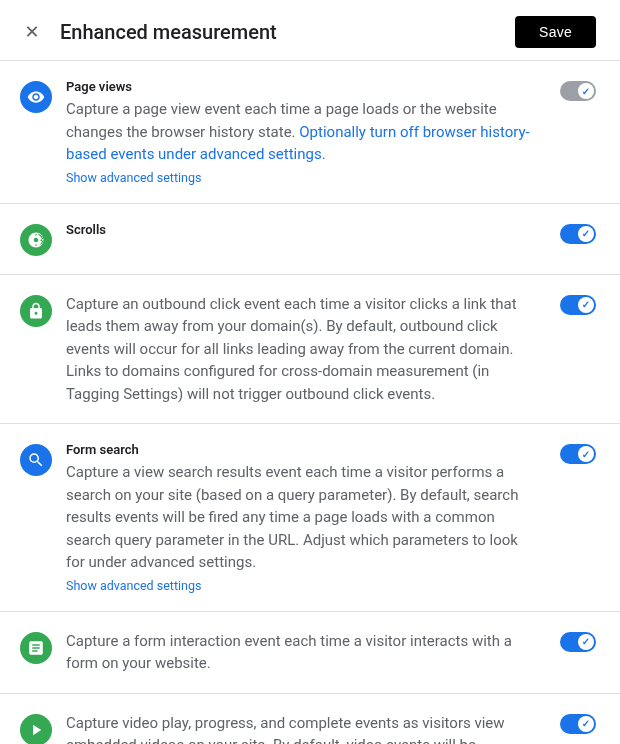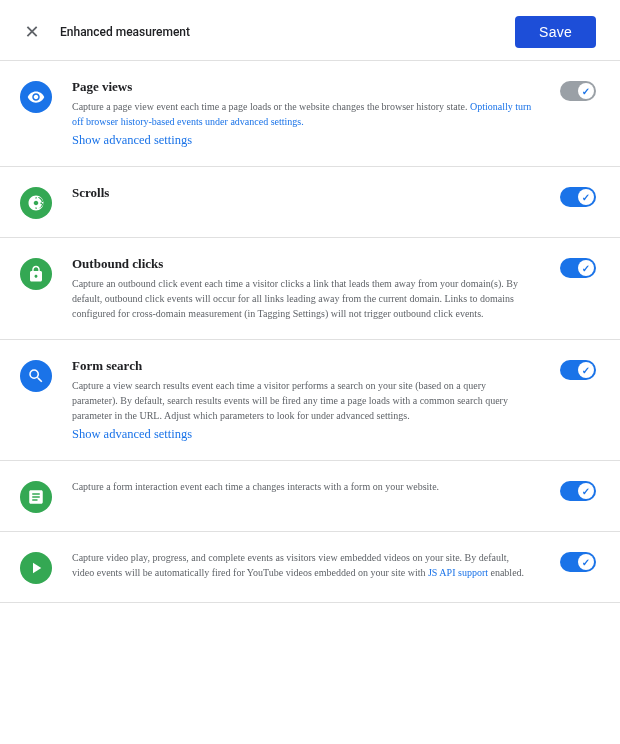--- a/index.html
+++ b/index.html
@@ -34,48 +34,47 @@
       justify-content: center;
       cursor: pointer;
       border-radius: 50%;
       border: none;
       background: transparent;
       font-size: 18px;
       color: #5f6368;
     }
 
     .header-title {
-      font-size: 12px;
+      font-size: 20px;
       font-weight: 500;
       color: #202124;
     }
 
     .save-btn {
-      background: #1d4ed8;
+      background: #000000;
       color: #fff;
       border: none;
       border-radius: 4px;
       padding: 8px 24px;
       font-size: 14px;
       font-weight: 500;
       cursor: pointer;
       letter-spacing: 0.25px;
     }
 
     .content {
       overflow-y: auto;
     }
 
     .section {
       display: flex;
       align-items: flex-start;
       padding: 18px 24px 18px 20px;
       border-bottom: 1px solid #e0e0e0;
-      gap: 20px;
-      font-family: Liberation Serif, serif;
+      gap: 14px;
     }
 
     .icon-wrap {
       width: 32px;
       height: 32px;
       border-radius: 50%;
       display: flex;
       align-items: center;
       justify-content: center;
       flex-shrink: 0;
@@ -96,21 +95,21 @@
     }
 
     .section-title {
       font-weight: 600;
       font-size: 13px;
       color: #202124;
       margin-bottom: 4px;
     }
 
     .section-desc {
-      font-size: 10px;
+      font-size: 15px;
       color: #5f6368;
       line-height: 1.5;
     }
 
     .section-desc a, .advanced-link {
       color: #1a73e8;
       text-decoration: none;
     }
 
     .advanced-link {
@@ -236,21 +235,20 @@
       </div>
     </div>
 
     <div class="section">
       <div class="icon-wrap icon-green">
         <svg viewBox="0 0 24 24">
           <path d="M18 8h-1V6c0-2.76-2.24-5-5-5S7 3.24 7 6v2H6c-1.1 0-2 .9-2 2v10c0 1.1.9 2 2 2h12c1.1 0 2-.9 2-2V10c0-1.1-.9-2-2-2zm-6 9c-1.1 0-2-.9-2-2s.9-2 2-2 2 .9 2 2-.9 2-2 2zm3.1-9H8.9V6c0-1.71 1.39-3.1 3.1-3.1 1.71 0 3.1 1.39 3.1 3.1v2z"></path>
         </svg>
       </div>
       <div class="section-body">
-        <div class="section-title">Outbound clicks</div>
         <div class="section-desc">Capture an outbound click event each time a visitor clicks a link that leads them away from your domain(s). By default, outbound click events will occur for all links leading away from the current domain. Links to domains configured for cross-domain measurement (in Tagging Settings) will not trigger outbound click events.</div>
       </div>
       <div class="toggle-wrap">
         <div class="toggle">
           <div class="toggle-track on">
             <div class="toggle-thumb">
               <span class="toggle-check">✓</span>
             </div>
           </div>
         </div>
@@ -279,21 +277,21 @@
       </div>
     </div>
 
     <div class="section">
       <div class="icon-wrap icon-green">
         <svg viewBox="0 0 24 24">
           <path d="M19 3H5c-1.1 0-2 .9-2 2v14c0 1.1.9 2 2 2h14c1.1 0 2-.9 2-2V5c0-1.1-.9-2-2-2zm-5 14H7v-2h7v2zm3-4H7v-2h10v2zm0-4H7V7h10v2z"></path>
         </svg>
       </div>
       <div class="section-body">
-        <div class="section-desc">Capture a form interaction event each time a changes interacts with a form on your website.</div>
+        <div class="section-desc">Capture a form interaction event each time a visitor interacts with a form on your website.</div>
       </div>
       <div class="toggle-wrap">
         <div class="toggle">
           <div class="toggle-track on">
             <div class="toggle-thumb">
               <span class="toggle-check">✓</span>
             </div>
           </div>
         </div>
       </div>

